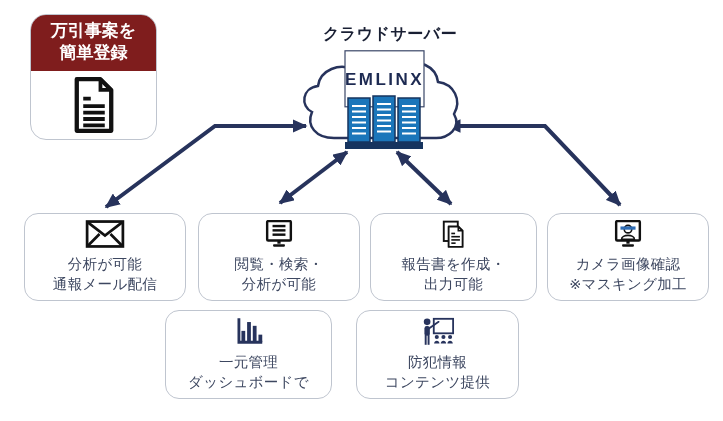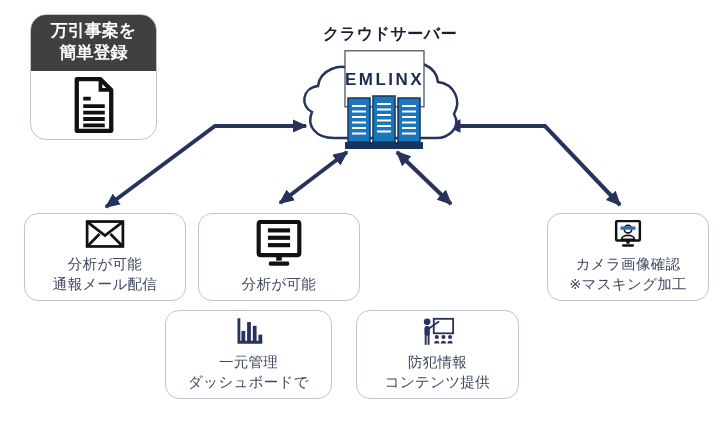--- a/index.html
+++ b/index.html
@@ -10,21 +10,21 @@
   
   .arrows{position:absolute;left:0;top:0;width:723px;height:421px;z-index:1;}
   .arrows path.conn{fill:none;stroke:#27335c;stroke-width:4;}
   
   .app-icon{
     position:absolute;left:30px;top:14px;width:127px;height:126px;z-index:2;
     border:1.5px solid #bfc5cf;border-radius:16px;overflow:hidden;background:#fff;
     box-sizing:border-box;display:flex;flex-direction:column;
   }
   .app-icon-header{
-    background:#404040;color:#ffffff;font-weight:bold;font-size:17px;line-height:1.32;
+    background:#7f1d1d;color:#ffffff;font-weight:bold;font-size:17px;line-height:1.32;
     text-align:center;padding:5px 0 6px 0;
   }
   .app-icon-header span{display:block;}
   .app-icon-body{flex:1;display:flex;align-items:center;justify-content:center;}
   
   .cloud-title{
     position:absolute;left:295px;top:24px;width:190px;z-index:2;
     text-align:center;font-size:16px;font-weight:bold;color:#191f33;letter-spacing:.5px;
   }
   .cloud-wrap{position:absolute;left:300px;top:50px;width:166px;height:102px;z-index:2;}
@@ -138,24 +138,40 @@
   <div class="fbox b2">
     <svg width="52" height="48" viewBox="0 0 56 52">
       <rect x="6" y="2" width="44" height="36" rx="2" fill="#fff" stroke="#111" stroke-width="4.5"></rect>
       <rect x="16" y="9" width="24" height="4.5" fill="#111"></rect>
       <rect x="16" y="17" width="24" height="4.5" fill="#111"></rect>
       <rect x="16" y="25" width="24" height="4.5" fill="#111"></rect>
       <rect x="25" y="38" width="6" height="6" fill="#111"></rect>
       <rect x="17" y="45" width="22" height="4.5" rx="1.5" fill="#111"></rect>
     </svg>
     <div class="txt">
+      <span>閲覧・検索・</span>
       <span>分析が可能</span>
     </div>
   </div>
 
+  <div class="fbox b3">
+    <svg width="46" height="50" viewBox="0 0 48 52">
+      <rect x="5" y="3" width="26" height="36" fill="#fff" stroke="#111" stroke-width="3.5"></rect>
+      <path d="M14,12 H32 L40,20 V50 H14 Z" fill="#fff" stroke="#111" stroke-width="3.5" stroke-linejoin="round"></path>
+      <path d="M32,12 V20 H40" fill="none" stroke="#111" stroke-width="3"></path>
+      <line x1="19" y1="25" x2="26" y2="25" stroke="#111" stroke-width="3"></line>
+      <line x1="19" y1="31" x2="35" y2="31" stroke="#111" stroke-width="3"></line>
+      <line x1="19" y1="37" x2="35" y2="37" stroke="#111" stroke-width="3"></line>
+      <line x1="19" y1="43" x2="27" y2="43" stroke="#111" stroke-width="3"></line>
+    </svg>
+    <div class="txt">
+      <span>報告書を作成・</span>
+      <span>出力可能</span>
+    </div>
+  </div>
 
   <div class="fbox b4">
     <svg width="52" height="48" viewBox="0 0 56 52">
       <rect x="6" y="2" width="44" height="36" rx="2" fill="#fff" stroke="#111" stroke-width="4.5"></rect>
       <circle cx="28" cy="17" r="7" fill="#fff" stroke="#111" stroke-width="3"></circle>
       <path d="M16,36 C16,26 40,26 40,36 Z" fill="#fff" stroke="#111" stroke-width="3"></path>
       <rect x="14" y="12" width="28" height="6" fill="#2d6cb5"></rect>
       <rect x="25" y="38" width="6" height="6" fill="#111"></rect>
       <rect x="17" y="45" width="22" height="4.5" rx="1.5" fill="#111"></rect>
     </svg>

